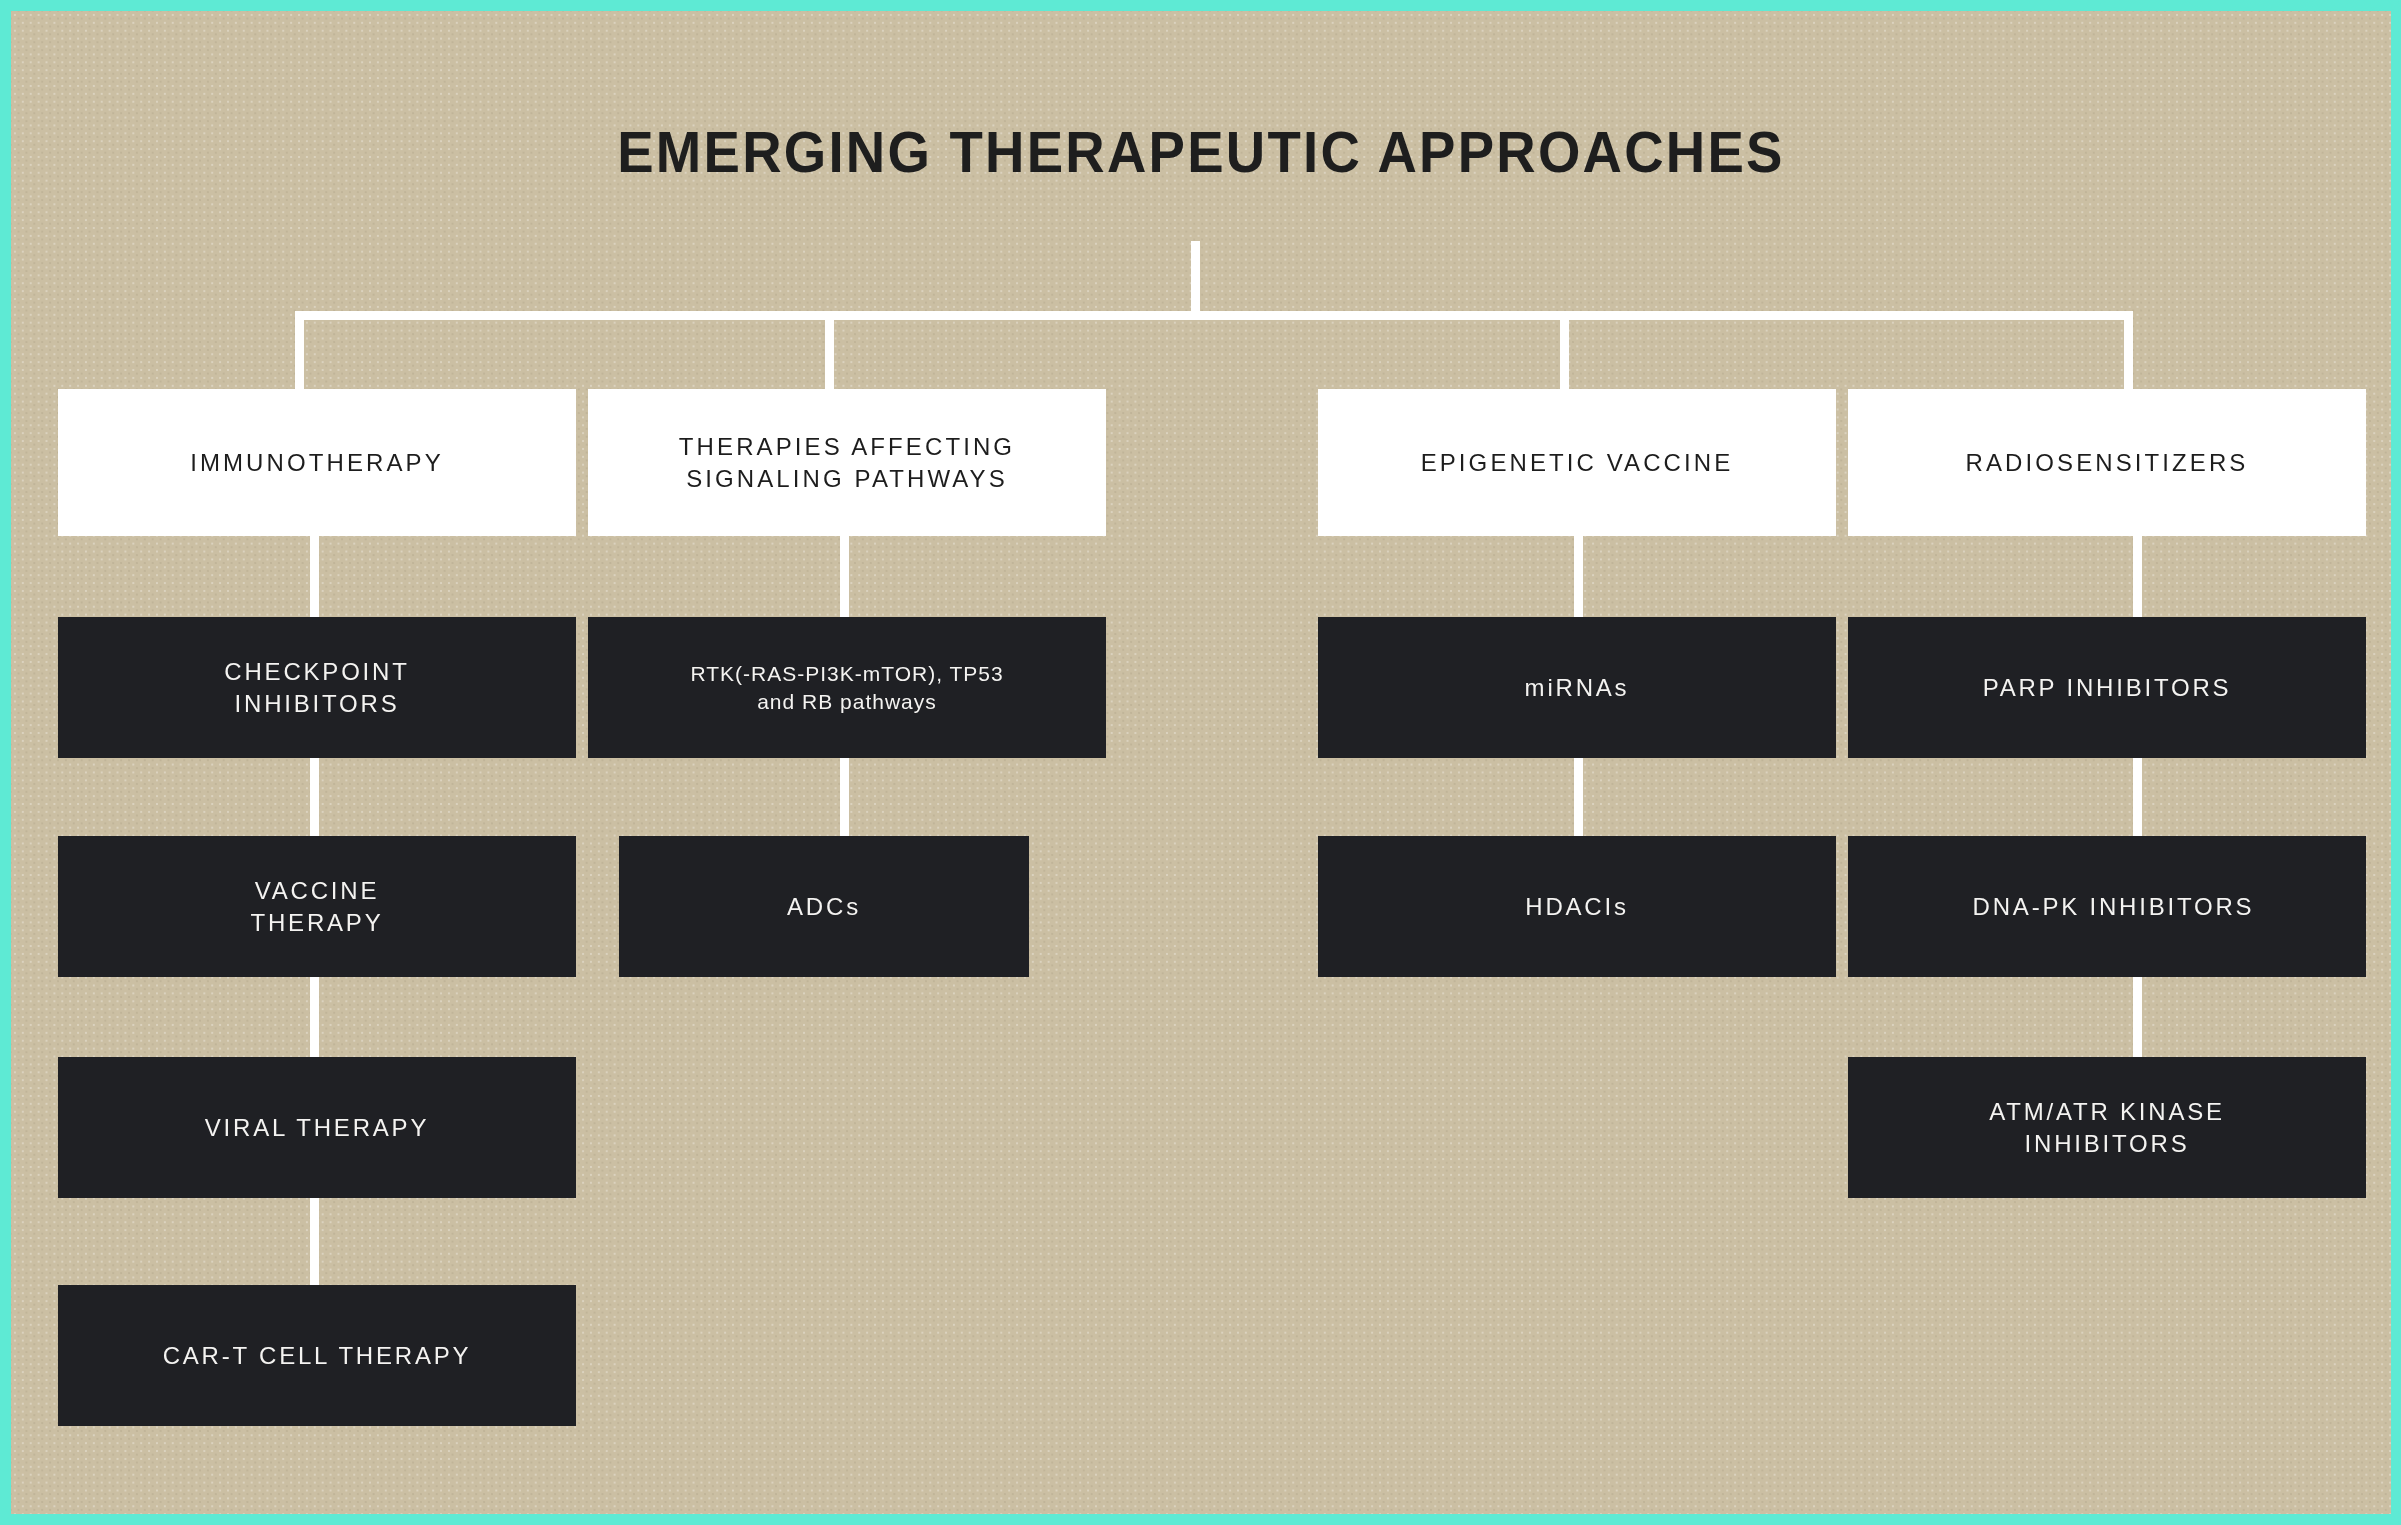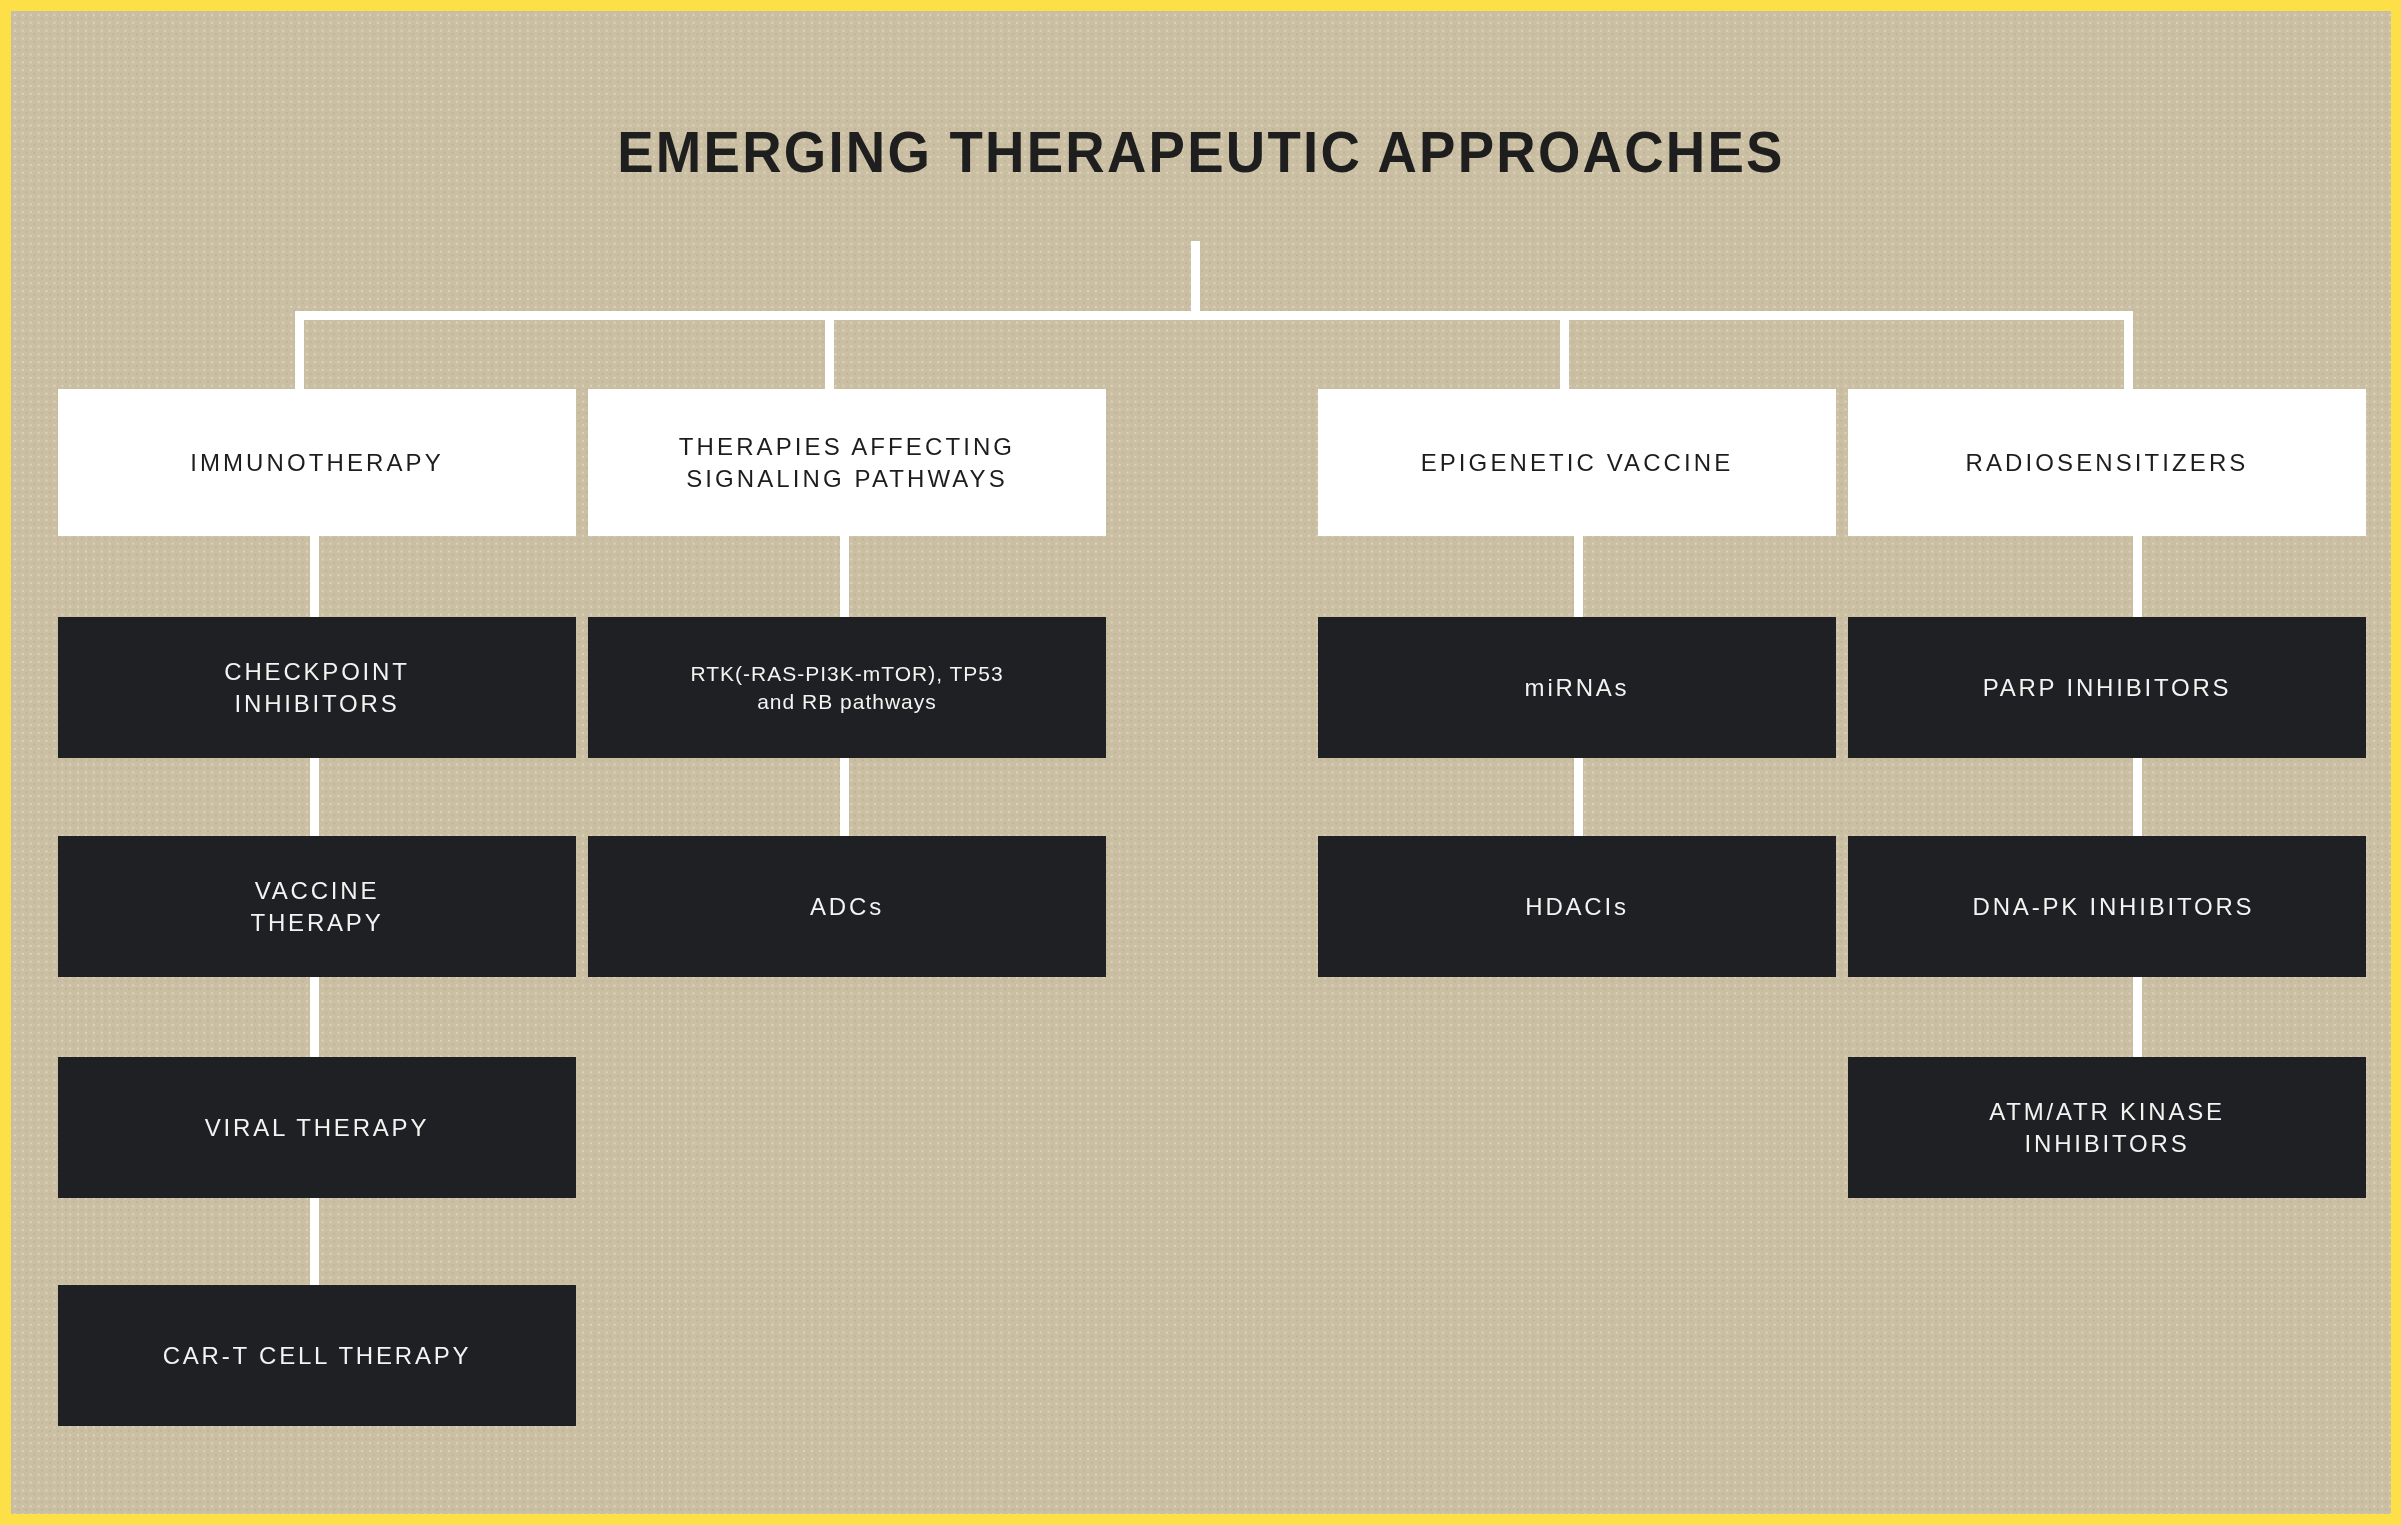--- a/index.html
+++ b/index.html
@@ -13,21 +13,21 @@
     font-family: "Liberation Sans", sans-serif;
     overflow: hidden;
   }
 
   
   #slide {
     position: absolute;
     left: 0; top: 0;
     width: 2401px;
     height: 1525px;
-    background: #fde047;
+    background: #5eead4;
   }
   #board {
     position: absolute;
     left: 11px;  top: 11px;
     width: 2380px; height: 1503px;
     background-color: #cbbfa3;
     background-image:
       radial-gradient(rgba(255,255,255,0.30) 0.7px, transparent 0.8px),
       radial-gradient(rgba(140,128,100,0.17) 0.7px, transparent 0.8px);
     background-size: 7.9px 7.9px, 7.9px 7.9px;
@@ -154,21 +154,21 @@
       <span class="txt">VIRAL THERAPY</span>
     </div>
 
     <div class="node leaf mixed" style="left:577px; top:606px; width:518px; height:141px;">
       <div>
         <span class="txt">RTK(-RAS-PI3K-mTOR), TP53</span>
         <span class="txt">and RB pathways</span>
       </div>
     </div>
 
-    <div class="node leaf" style="left:577px; top:825px; width:518px; height:141px;">
+    <div class="node leaf" style="left:608px; top:825px; width:410px; height:141px;">
       <span class="txt">ADCs</span>
     </div>
 
     <div class="node leaf" style="left:1307px; top:606px; width:518px; height:141px;">
       <span class="txt">miRNAs</span>
     </div>
 
     <div class="node leaf" style="left:1307px; top:825px; width:518px; height:141px;">
       <span class="txt">HDACIs</span>
     </div>

